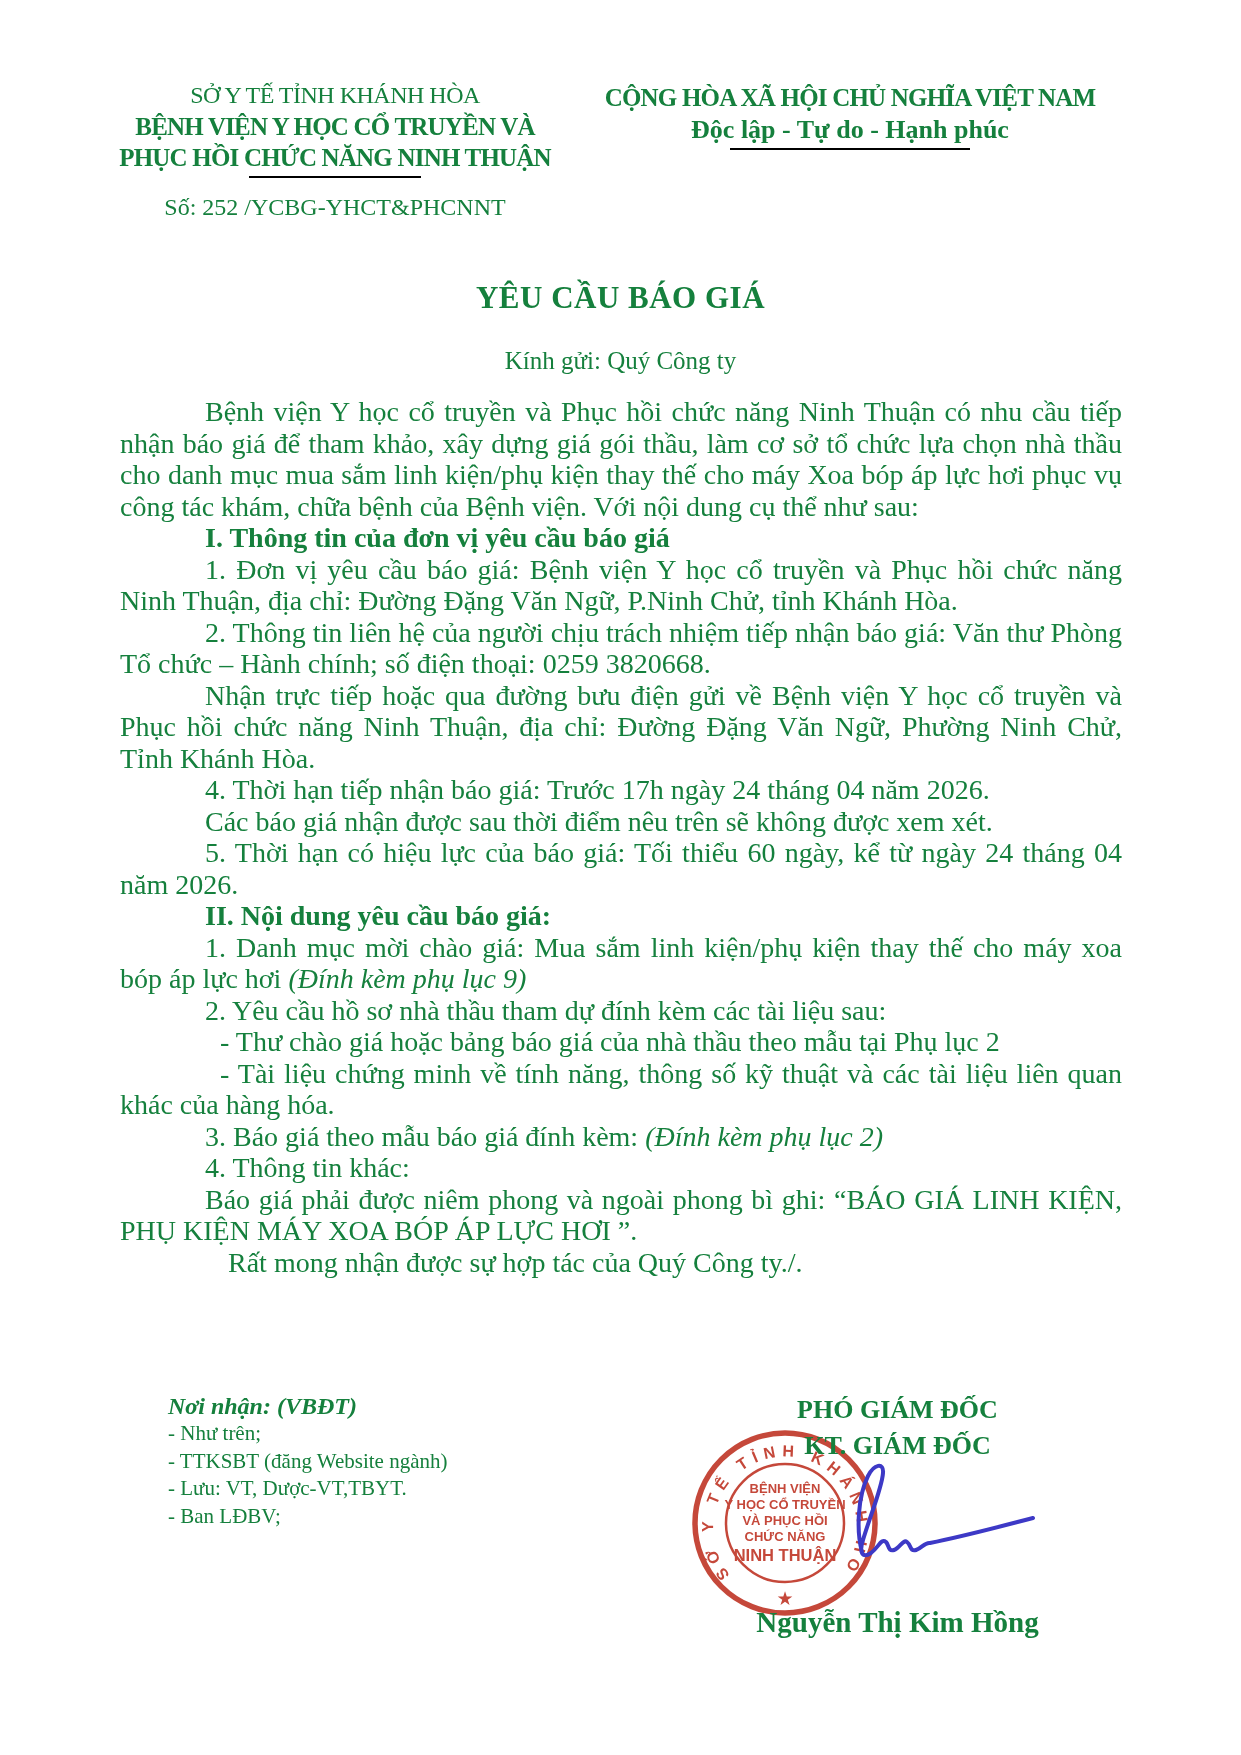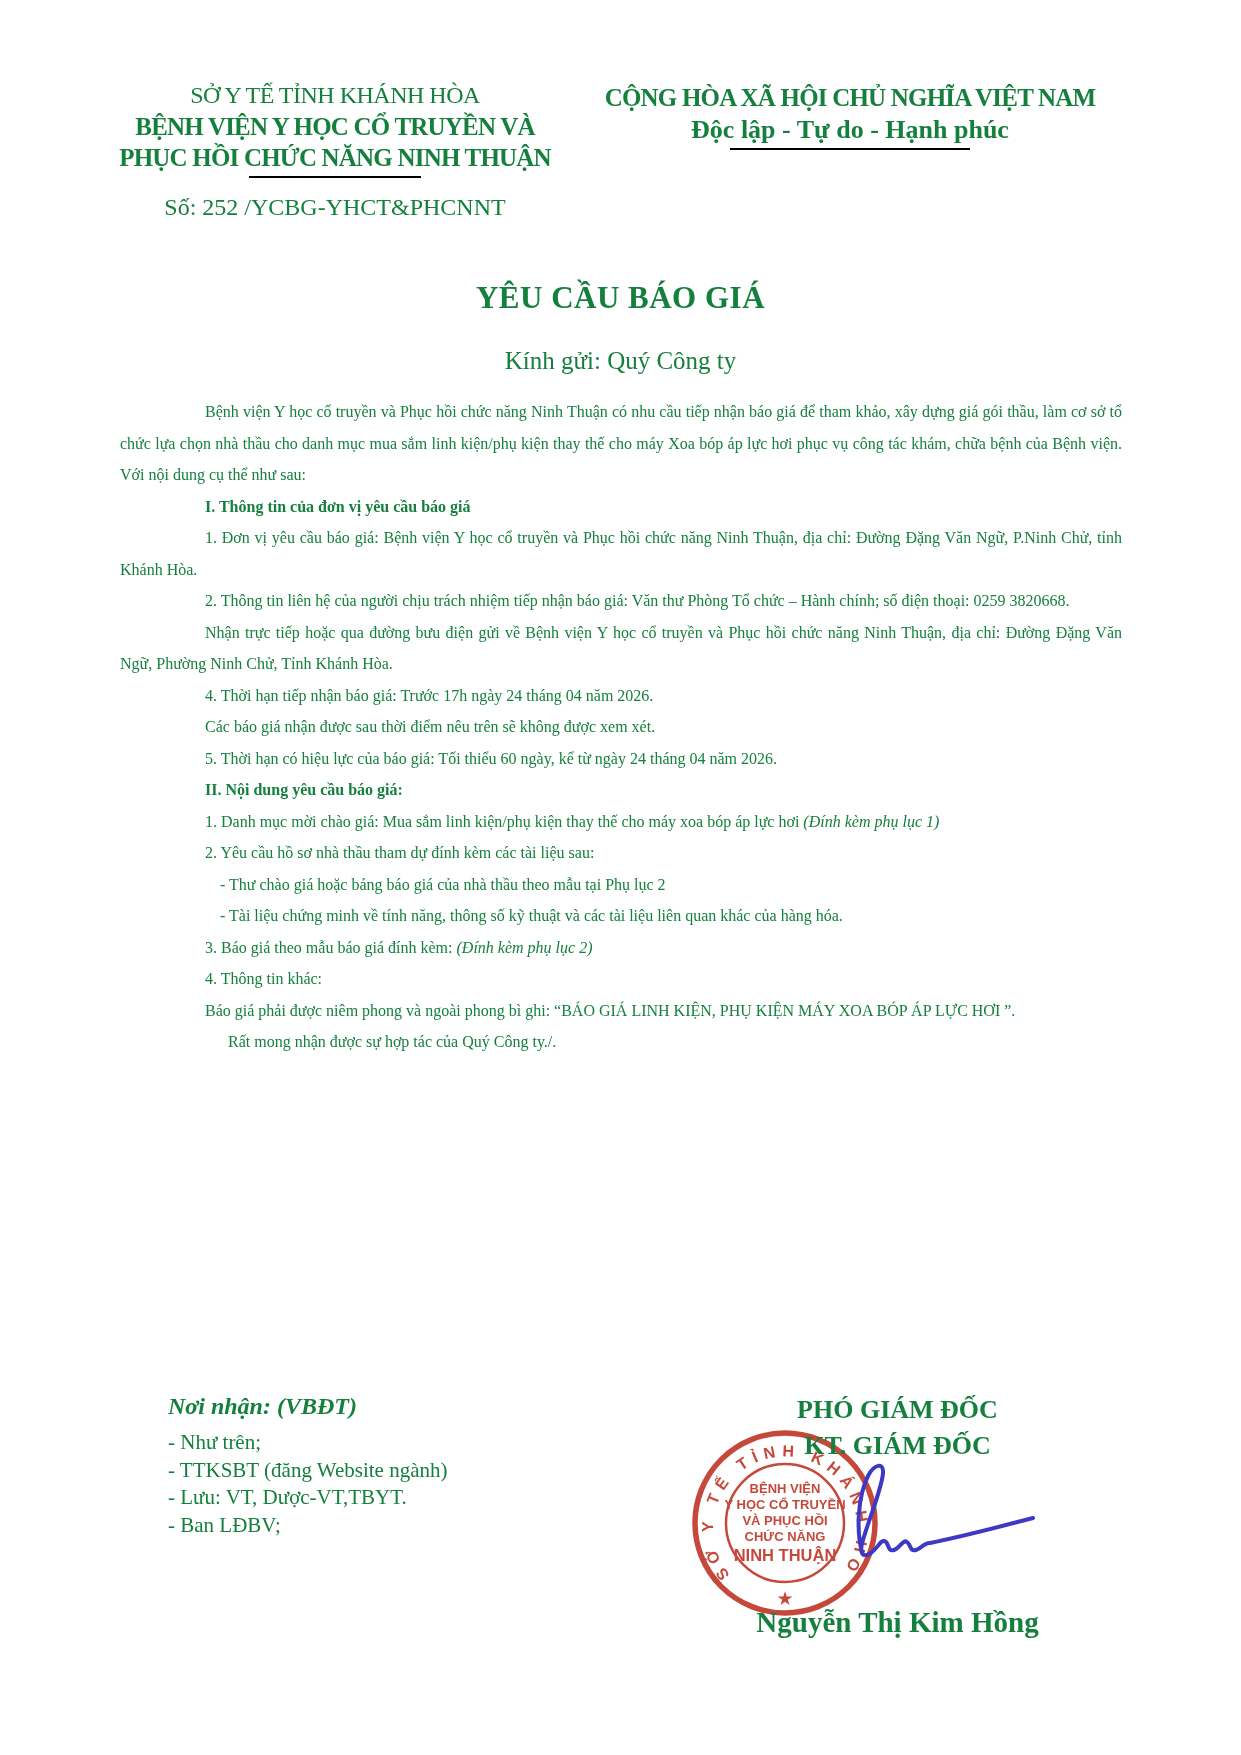--- a/index.html
+++ b/index.html
@@ -36,34 +36,34 @@
     text-align: center; font-size: 31px; font-weight: bold; letter-spacing: 0.5px;
   }
   .salutation {
     position: absolute; top: 347px; left: 0; width: 100%;
     text-align: center; font-size: 25px;
   }
 
   
   .body-text {
     position: absolute; left: 120px; top: 396px; width: 1002px;
-    font-size: 16px; line-height: 31.5px; text-align: justify;
+    font-size: 28px; line-height: 31.5px; text-align: justify;
   }
   .body-text p { margin: 0; text-indent: 85px; }
   .body-text p.dash { text-indent: 100px; }
   .body-text p.closing { text-indent: 108px; }
   .b { font-weight: bold; }
   .it { font-style: italic; }
 
   
   .recipients {
     position: absolute; left: 168px; top: 1393px; width: 420px;
   }
   .recipients .label { font-size: 24px; font-weight: bold; font-style: italic; }
-  .recipients .list { margin-top: 9px; font-size: 21px; line-height: 27.5px; }
+  .recipients .list { font-size: 21px; line-height: 27.5px; }
 
   
   .sign-block {
     position: absolute; left: 695px; top: 1392px; width: 405px;
     text-align: center; font-size: 26px; font-weight: bold; line-height: 36px;
     z-index: 2;
   }
   .signer-name {
     position: absolute; left: 695px; top: 1606px; width: 405px;
     text-align: center; font-size: 29px; font-weight: bold; z-index: 2;
@@ -103,21 +103,21 @@
   <div class="body-text">
     <p>Bệnh viện Y học cổ truyền và Phục hồi chức năng Ninh Thuận có nhu cầu tiếp nhận báo giá để tham khảo, xây dựng giá gói thầu, làm cơ sở tổ chức lựa chọn nhà thầu cho danh mục mua sắm linh kiện/phụ kiện thay thế cho máy Xoa bóp áp lực hơi phục vụ công tác khám, chữa bệnh của Bệnh viện. Với nội dung cụ thể như sau:</p>
     <p class="b">I. Thông tin của đơn vị yêu cầu báo giá</p>
     <p>1. Đơn vị yêu cầu báo giá: Bệnh viện Y học cổ truyền và Phục hồi chức năng Ninh Thuận, địa chỉ: Đường Đặng Văn Ngữ, P.Ninh Chử, tỉnh Khánh Hòa.</p>
     <p>2. Thông tin liên hệ của người chịu trách nhiệm tiếp nhận báo giá: Văn thư Phòng Tổ chức – Hành chính; số điện thoại: 0259 3820668.</p>
     <p>Nhận trực tiếp hoặc qua đường bưu điện gửi về Bệnh viện Y học cổ truyền và Phục hồi chức năng Ninh Thuận, địa chỉ: Đường Đặng Văn Ngữ, Phường Ninh Chử, Tỉnh Khánh Hòa.</p>
     <p>4. Thời hạn tiếp nhận báo giá: Trước 17h ngày 24 tháng 04 năm 2026.</p>
     <p>Các báo giá nhận được sau thời điểm nêu trên sẽ không được xem xét.</p>
     <p>5. Thời hạn có hiệu lực của báo giá: Tối thiểu 60 ngày, kể từ ngày 24 tháng 04 năm 2026.</p>
     <p class="b">II. Nội dung yêu cầu báo giá:</p>
-    <p><span>1. Danh mục mời chào giá: Mua sắm linh kiện/phụ kiện thay thế cho máy xoa bóp áp lực hơi </span><span class="it">(Đính kèm phụ lục 1)</span></p>
+    <p><span>1. Danh mục mời chào giá: Mua sắm linh kiện/phụ kiện thay thế cho máy xoa bóp áp lực hơi </span><span class="it">(Đính kèm phụ lục 9)</span></p>
     <p>2. Yêu cầu hồ sơ nhà thầu tham dự đính kèm các tài liệu sau:</p>
     <p class="dash">- Thư chào giá hoặc bảng báo giá của nhà thầu theo mẫu tại Phụ lục 2</p>
     <p class="dash">- Tài liệu chứng minh về tính năng, thông số kỹ thuật và các tài liệu liên quan khác của hàng hóa.</p>
     <p><span>3. Báo giá theo mẫu báo giá đính kèm: </span><span class="it">(Đính kèm phụ lục 2)</span></p>
     <p>4. Thông tin khác:</p>
     <p>Báo giá phải được niêm phong và ngoài phong bì ghi: “BÁO GIÁ LINH KIỆN, PHỤ KIỆN MÁY XOA BÓP ÁP LỰC HƠI ”.</p>
     <p class="closing">Rất mong nhận được sự hợp tác của Quý Công ty./.</p>
   </div>
 
   <div class="recipients">

